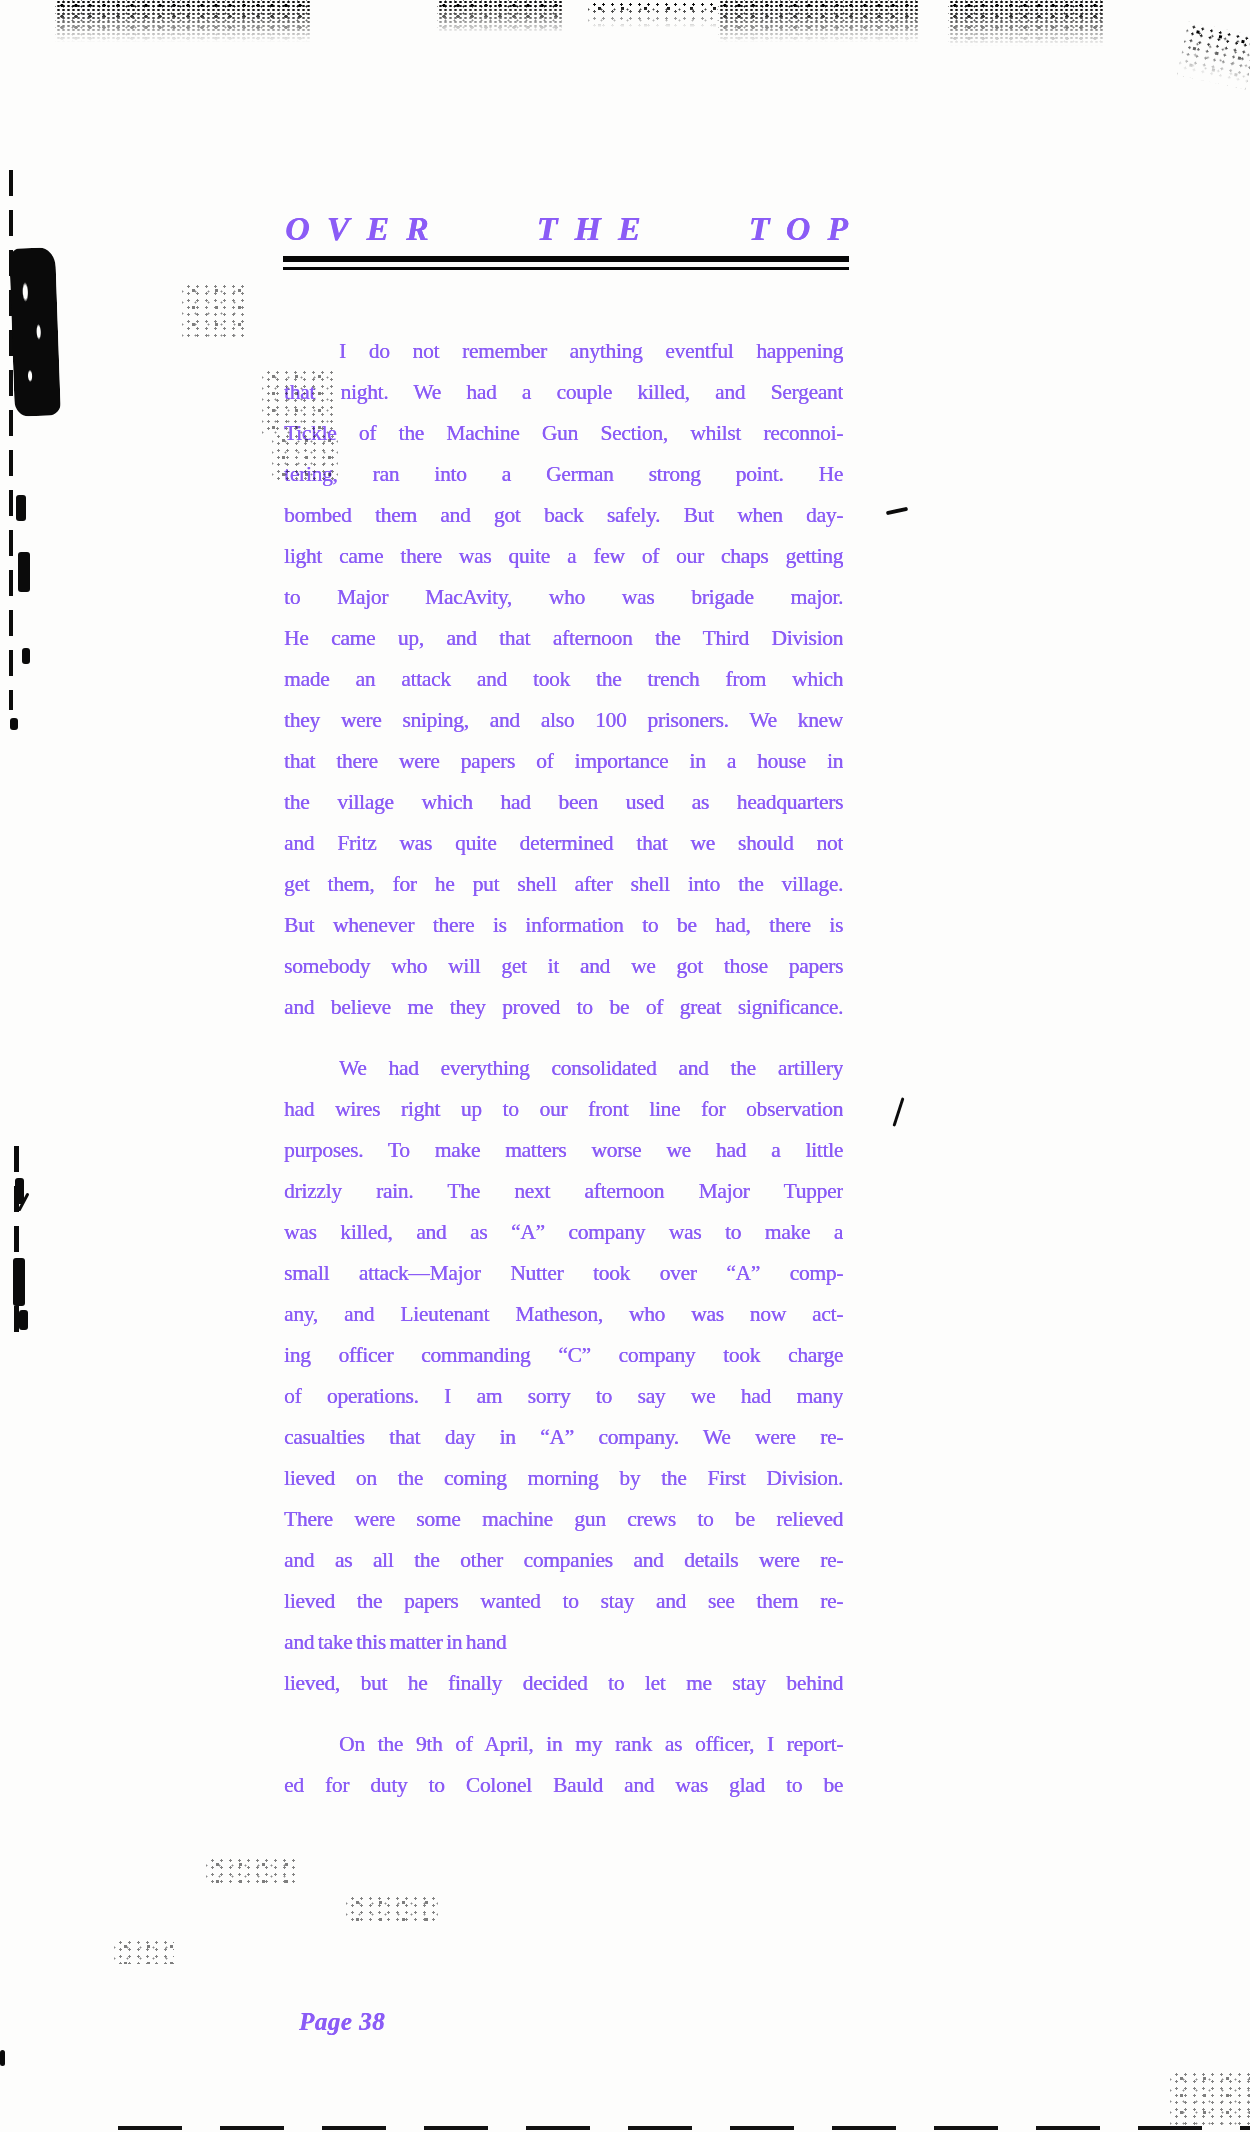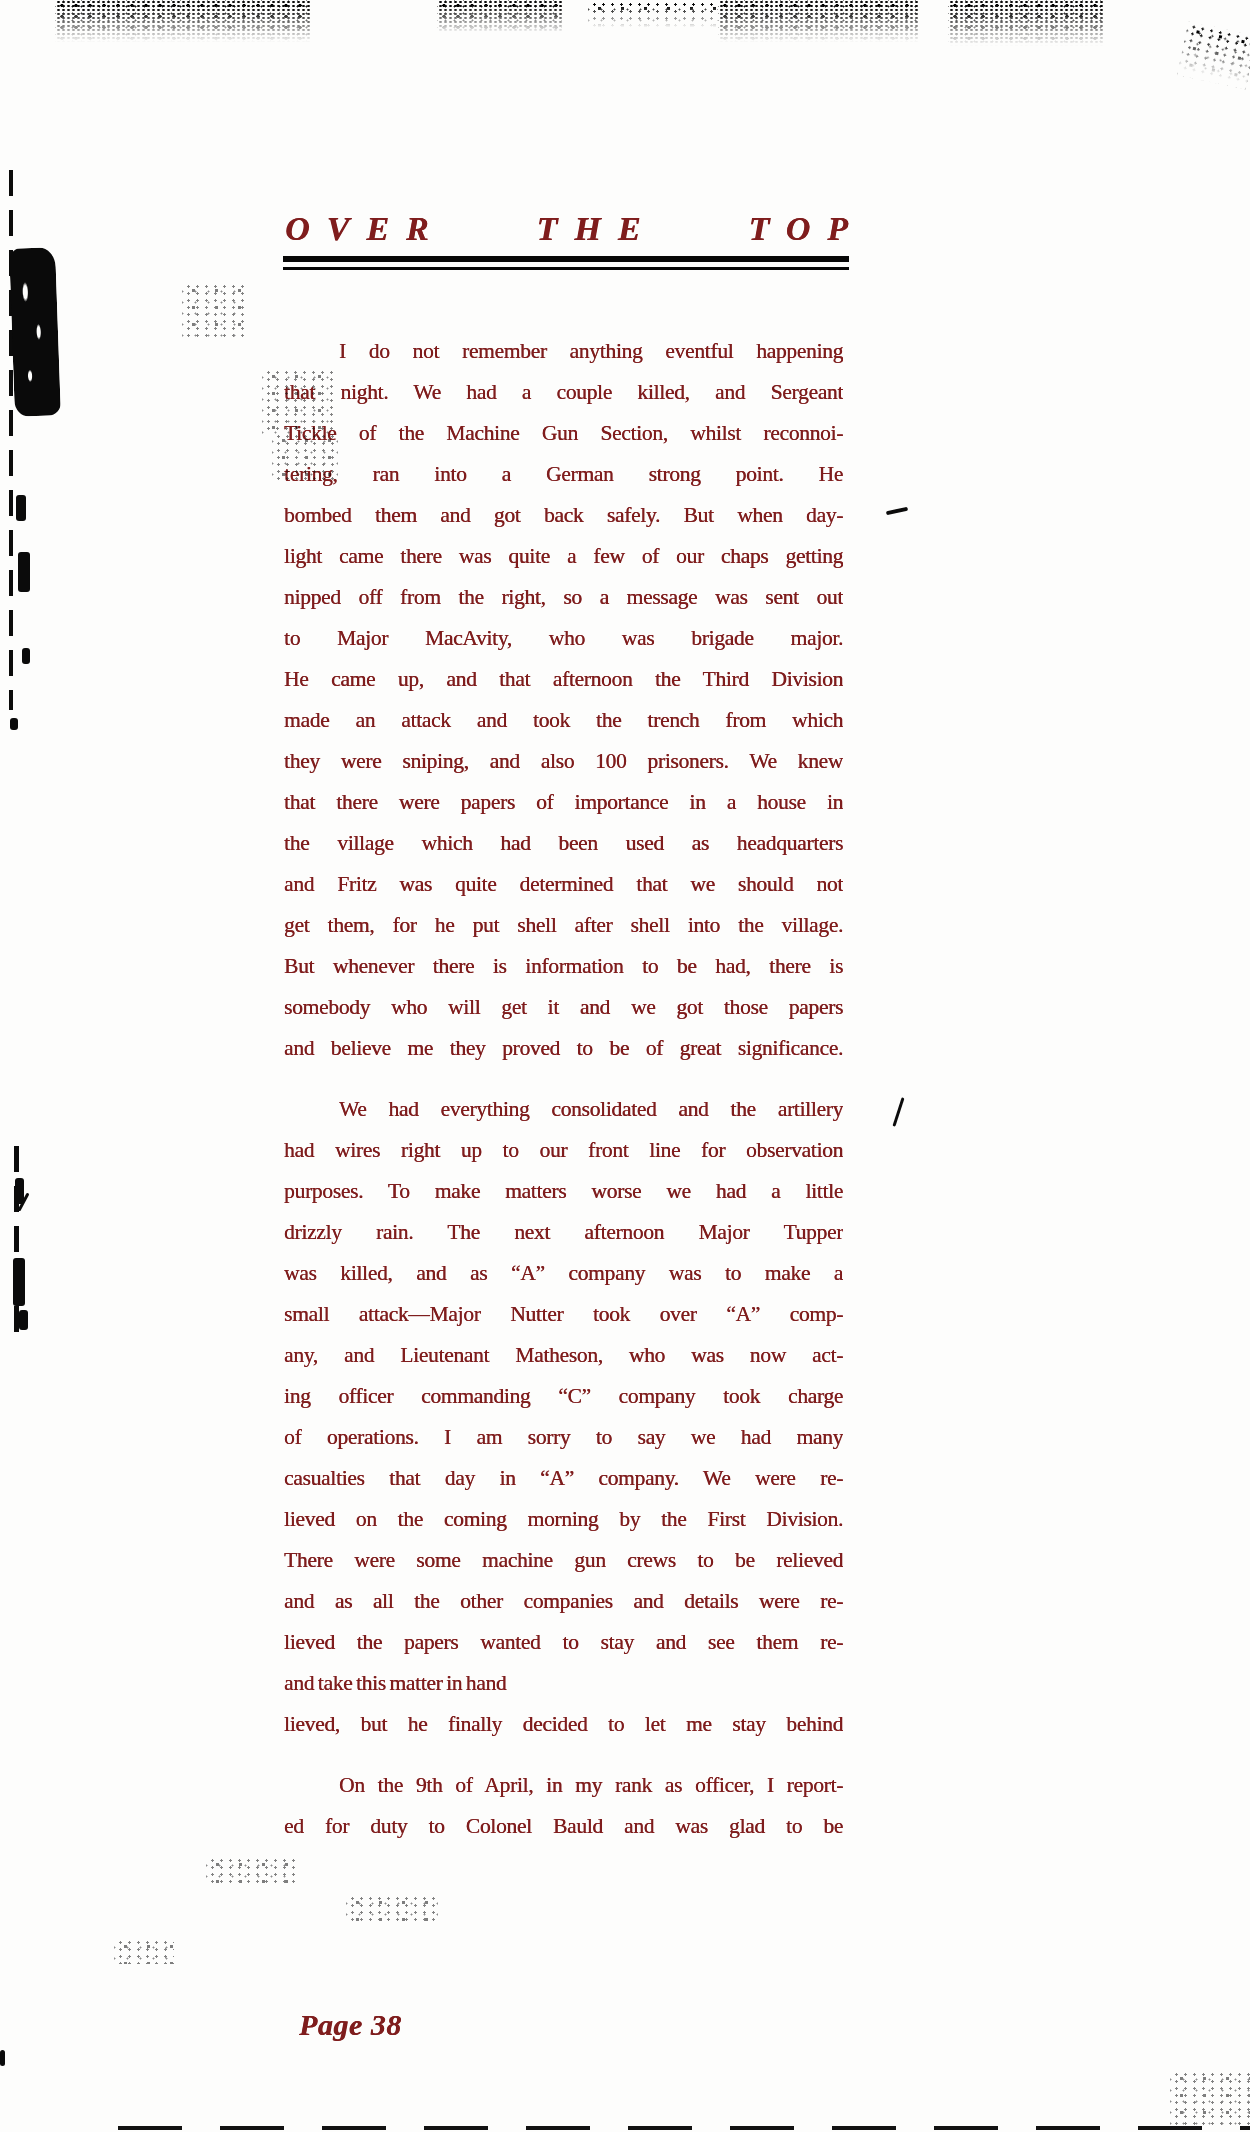--- a/index.html
+++ b/index.html
@@ -1,20 +1,20 @@
 <!DOCTYPE html>
 <html><head>
 <meta charset="utf-8">
 <title>Page</title>
 <style>
   html,body{margin:0;padding:0;background:#8a8a8a;}
   .page{
     position:relative;width:1250px;height:2132px;margin:0 auto;
     background:#fdfdfc;overflow:hidden;
-    font-family:"Liberation Serif","DejaVu Serif",serif;color:#7f1d1d;
+    font-family:"Liberation Serif","DejaVu Serif",serif;color:#8b5cf6;
   }
 
   
   .header{
     position:absolute;left:285px;top:210px;width:563px;
     display:flex;justify-content:space-between;
     font-style:italic;font-weight:bold;font-size:34px;line-height:38px;
     text-shadow:0.4px 0 0 currentColor;
   }
   .header span{letter-spacing:17px;margin-right:-17px;white-space:nowrap;}
@@ -32,21 +32,21 @@
     text-align:justify;text-align-last:justify;text-justify:inter-word;
     text-shadow:0.35px 0 0 currentColor;
     box-sizing:border-box;overflow:hidden;white-space:normal;
   }
   .line.first{padding-left:55px;}
   .line.short{text-align-last:left;}
 
   
   .footer{
     position:absolute;left:299px;top:2008px;
-    font-style:italic;font-weight:bold;font-size:30px;letter-spacing:0.5px;
+    font-style:italic;font-weight:bold;font-size:25px;letter-spacing:0.5px;
     text-shadow:0.35px 0 0 currentColor;
   }
 
   
   .art{position:absolute;}
   .speckle{
     position:absolute;
     background-image:
       radial-gradient(circle,#0a0a0a 1px,transparent 1.4px),
       radial-gradient(circle,#1c1c1c 0.8px,transparent 1.2px),
@@ -90,21 +90,20 @@
   <div class="rule"></div>
 
   <div class="text">
       <div class="para">
         <div class="line first">I do not remember anything eventful happening</div>
         <div class="line">that night. We had a couple killed, and Sergeant</div>
         <div class="line">Tickle of the Machine Gun Section, whilst reconnoi-</div>
         <div class="line">tering, ran into a German strong point. He</div>
         <div class="line">bombed them and got back safely. But when day-</div>
         <div class="line">light came there was quite a few of our chaps getting</div>
-        <div class="line">nipped off from the right, so a message was sent out</div>
         <div class="line">to Major MacAvity, who was brigade major.</div>
         <div class="line">He came up, and that afternoon the Third Division</div>
         <div class="line">made an attack and took the trench from which</div>
         <div class="line">they were sniping, and also 100 prisoners. We knew</div>
         <div class="line">that there were papers of importance in a house in</div>
         <div class="line">the village which had been used as headquarters</div>
         <div class="line">and Fritz was quite determined that we should not</div>
         <div class="line">get them, for he put shell after shell into the village.</div>
         <div class="line">But whenever there is information to be had, there is</div>
         <div class="line">somebody who will get it and we got those papers</div>

